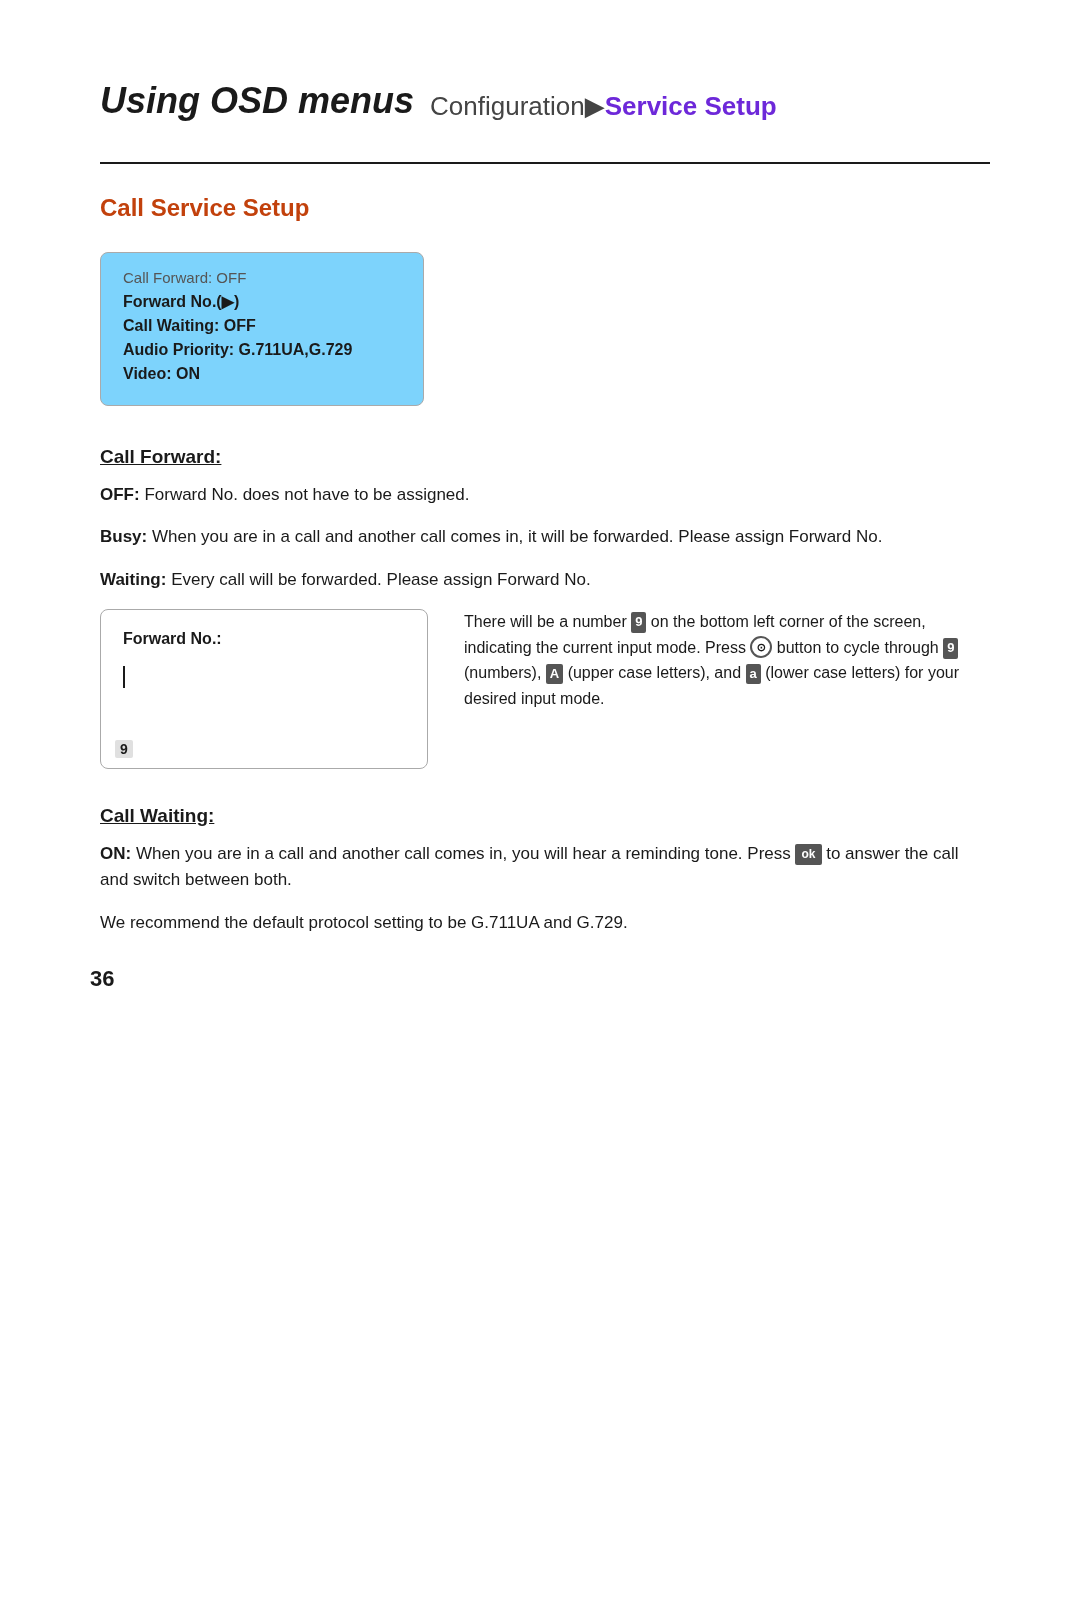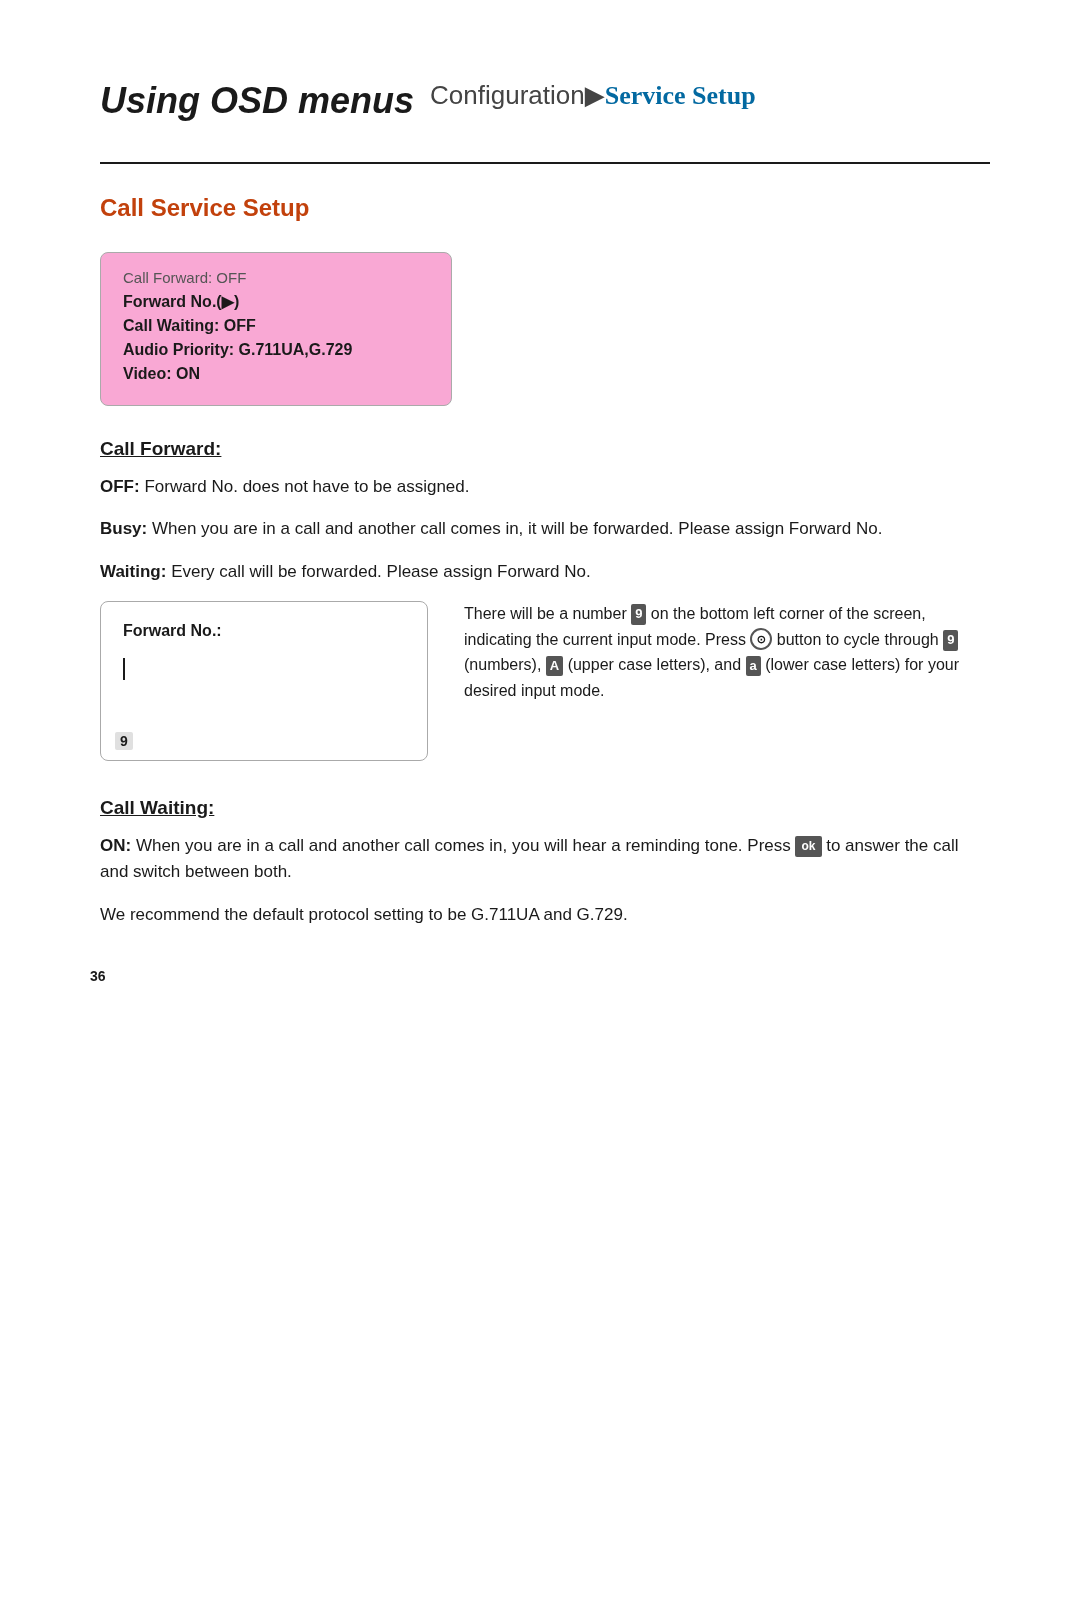--- a/index.html
+++ b/index.html
@@ -14,54 +14,53 @@
       font-family: Arial, Helvetica, sans-serif;
       color: #1a1a1a;
       position: relative;
     }
     .page-container {
       padding: 80px 90px 80px 100px;
       position: relative;
     }
     .page-header {
       display: flex;
-      align-items: flex-start;
+      align-items: flex-end;
       margin-bottom: 40px;
       border-bottom: none;
     }
     .header-main-title {
       font-size: 36px;
       font-weight: 900;
       color: #1a1a1a;
       margin-right: 16px;
       font-style: italic;
     }
     .header-breadcrumb {
       font-size: 26px;
       font-weight: 400;
       color: #444;
     }
     .header-breadcrumb .breadcrumb-highlight {
       font-weight: 700;
-      color: #0369a1;
-      font-family: Liberation Serif, serif;
+      color: #6d28d9;
     }
     .section-title {
       font-size: 24px;
       font-weight: 800;
       margin-bottom: 30px;
       color: #c2410c;
     }
     .menu-box {
       border: 1.5px solid #aaa;
       border-radius: 8px;
       padding: 14px 22px 18px 22px;
-      width: 352px;
-      margin-bottom: 32px;
-      background: #f9a8d4;
+      width: 324px;
+      margin-bottom: 40px;
+      background: #7dd3fc;
     }
     .menu-box-item {
       font-size: 15px;
       color: #555;
       margin-bottom: 2px;
       padding: 2px 0;
     }
     .menu-box-item.active {
       color: #555;
       font-weight: normal;
@@ -158,21 +157,21 @@
       font-size: 13px;
       font-weight: bold;
       padding: 0 4px;
       border-radius: 2px;
       vertical-align: middle;
     }
     .page-number {
       position: absolute;
       bottom: 40px;
       left: 90px;
-      font-size: 14px;
+      font-size: 22px;
       font-weight: bold;
       color: #1a1a1a;
     }
     .divider-line {
       border: none;
       border-top: 2px solid #1a1a1a;
       margin-bottom: 30px;
       width: 100%;
     }
   </style>

